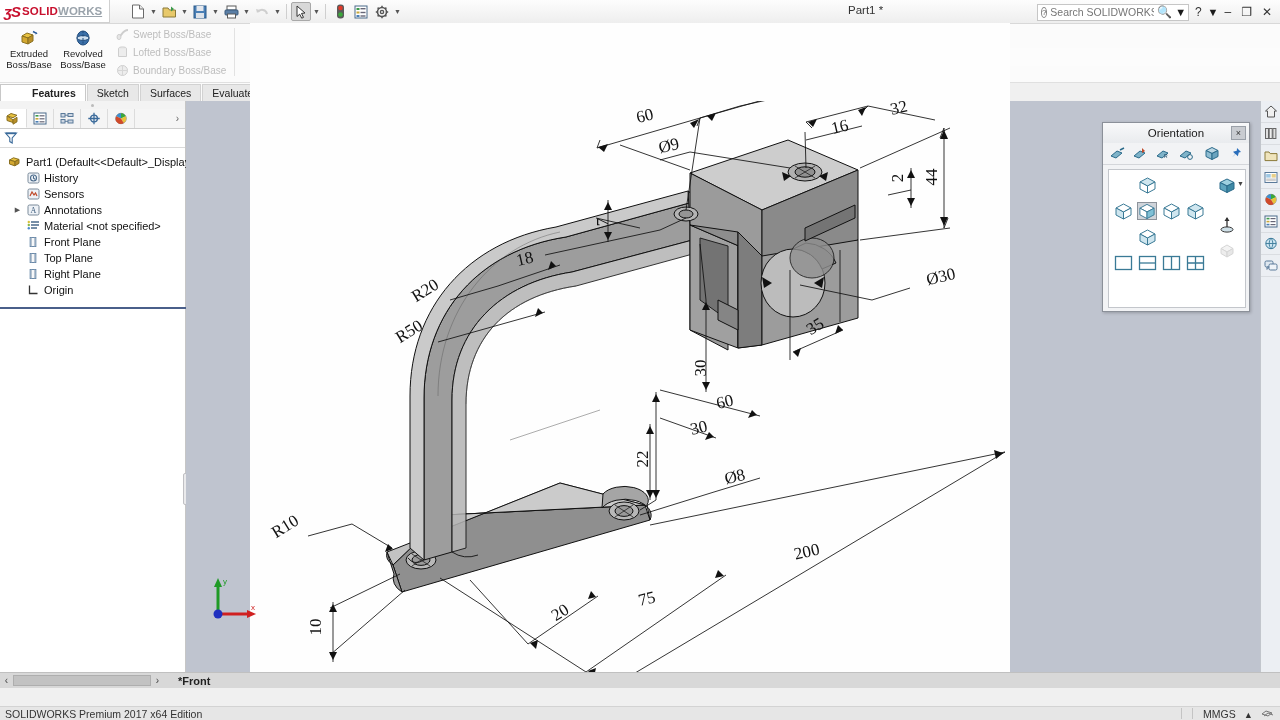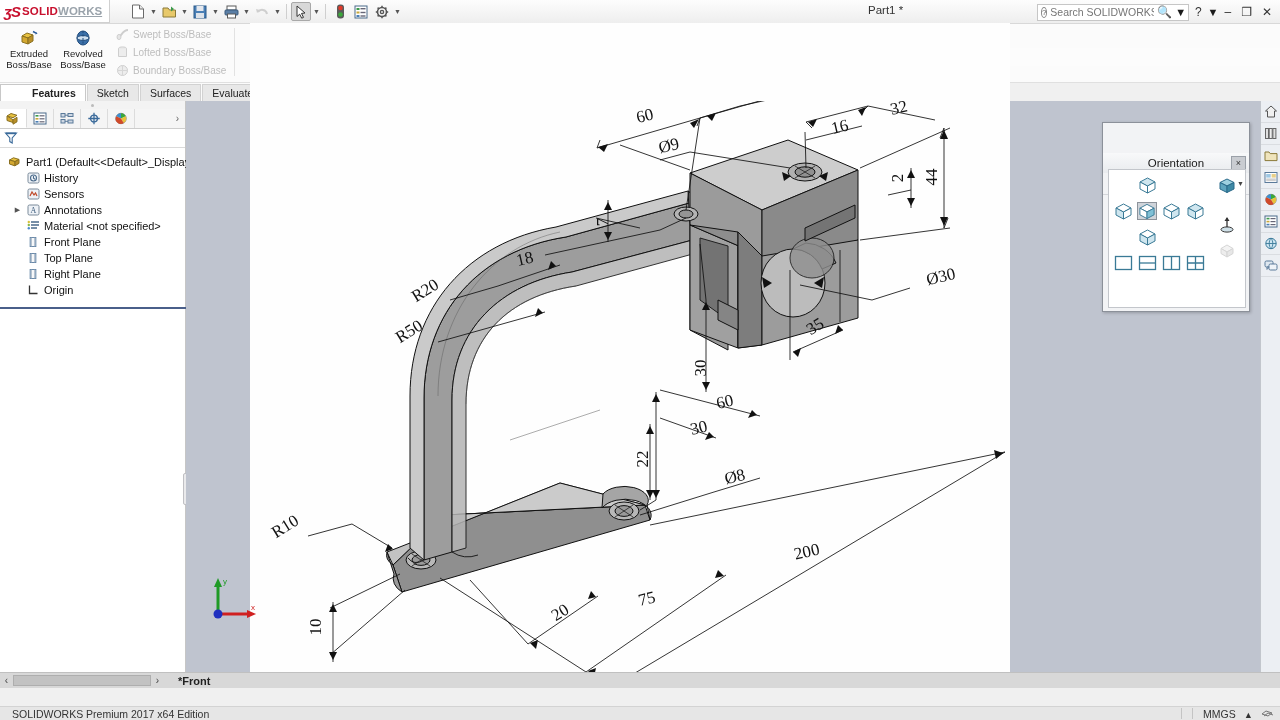--- a/index.html
+++ b/index.html
@@ -37,21 +37,21 @@
   .qat { display:flex; align-items:center; margin-left:18px; gap:1px; }
   .qat .qbtn {
     width:20px; height:19px; display:flex; align-items:center; justify-content:center;
     border-radius:2px;
   }
   .qat .caret { font-size:7px; color:#555; width:9px; text-align:center; }
   .qat .sep { width:1px; height:15px; background:#cfcfcf; margin:0 3px; }
   .qat .qbtn.selected { background:#d8d8d8; border:1px solid #a8a8a8; }
 
   .doctitle {
-    position:absolute; left:868px; top:4px; font-size:11.5px; color:#333;
+    position:absolute; left:848px; top:4px; font-size:11.5px; color:#333;
   }
   .rightctrl {
     position:absolute; right:4px; top:0; height:24px; display:flex; align-items:center; gap:2px;
   }
   .helpsearch {
     display:flex; align-items:center; width:152px; height:17px;
     background:#fff; border:1px solid #c6c6c6; padding:0 3px; gap:3px;
   }
   .helpsearch input {
     border:none; outline:none; font-size:10.5px; color:#666; width:104px;
@@ -158,21 +158,20 @@
   
   .orient {
     position:absolute; left:916px; top:21px; width:148px; height:190px;
     background:#f2f3f5; border:1px solid #8b9099;
     box-shadow:1px 1px 3px rgba(0,0,0,.22);
   }
   .orient-title {
     height:20px; display:flex; align-items:center; justify-content:center;
     position:relative; font-size:11.5px; color:#1a1a1a;
     background:linear-gradient(to bottom,#f8f9fa,#e9ebee);
-    margin-top:30px;
   }
   .orient-close {
     position:absolute; right:3px; top:3px; width:15px; height:14px;
     background:#c9ccd1; border:1px solid #9aa0a8;
     display:flex; align-items:center; justify-content:center; font-size:9px; color:#333;
   }
   .orient-tools {
     height:22px; display:flex; align-items:center; gap:3px; padding:0 4px;
     border-bottom:1px solid #d4d6da;
   }
@@ -220,21 +219,21 @@
     border-left:1px solid #cfcfcf; border-right:1px solid #cfcfcf; border-top:1px solid #cfcfcf;
     background:#e0e0e0;
   }
   .stab.active { background:#fff; font-weight:bold; }
 
   .statusbar {
     position:absolute; left:0; top:706px; width:1280px; height:14px;
     background:#e6e6e6; display:flex; align-items:center;
     font-size:10.5px; color:#333; border-top:1px solid #d3d3d3;
   }
-  .sb-text { margin-left:12px;text-align:right; }
+  .sb-text { margin-left:5px;text-align:right; }
   .sb-right { margin-left:auto; display:flex; align-items:center; gap:10px; padding-right:6px; }
   .sb-div { width:1px; height:11px; background:#c4c4c4; }
 
   svg { display:block; }
   .dim { font-family:"Liberation Serif", serif; font-size:17px; fill:#111; }
 </style>
 </head>
 <body>
 
 <div id="app">

